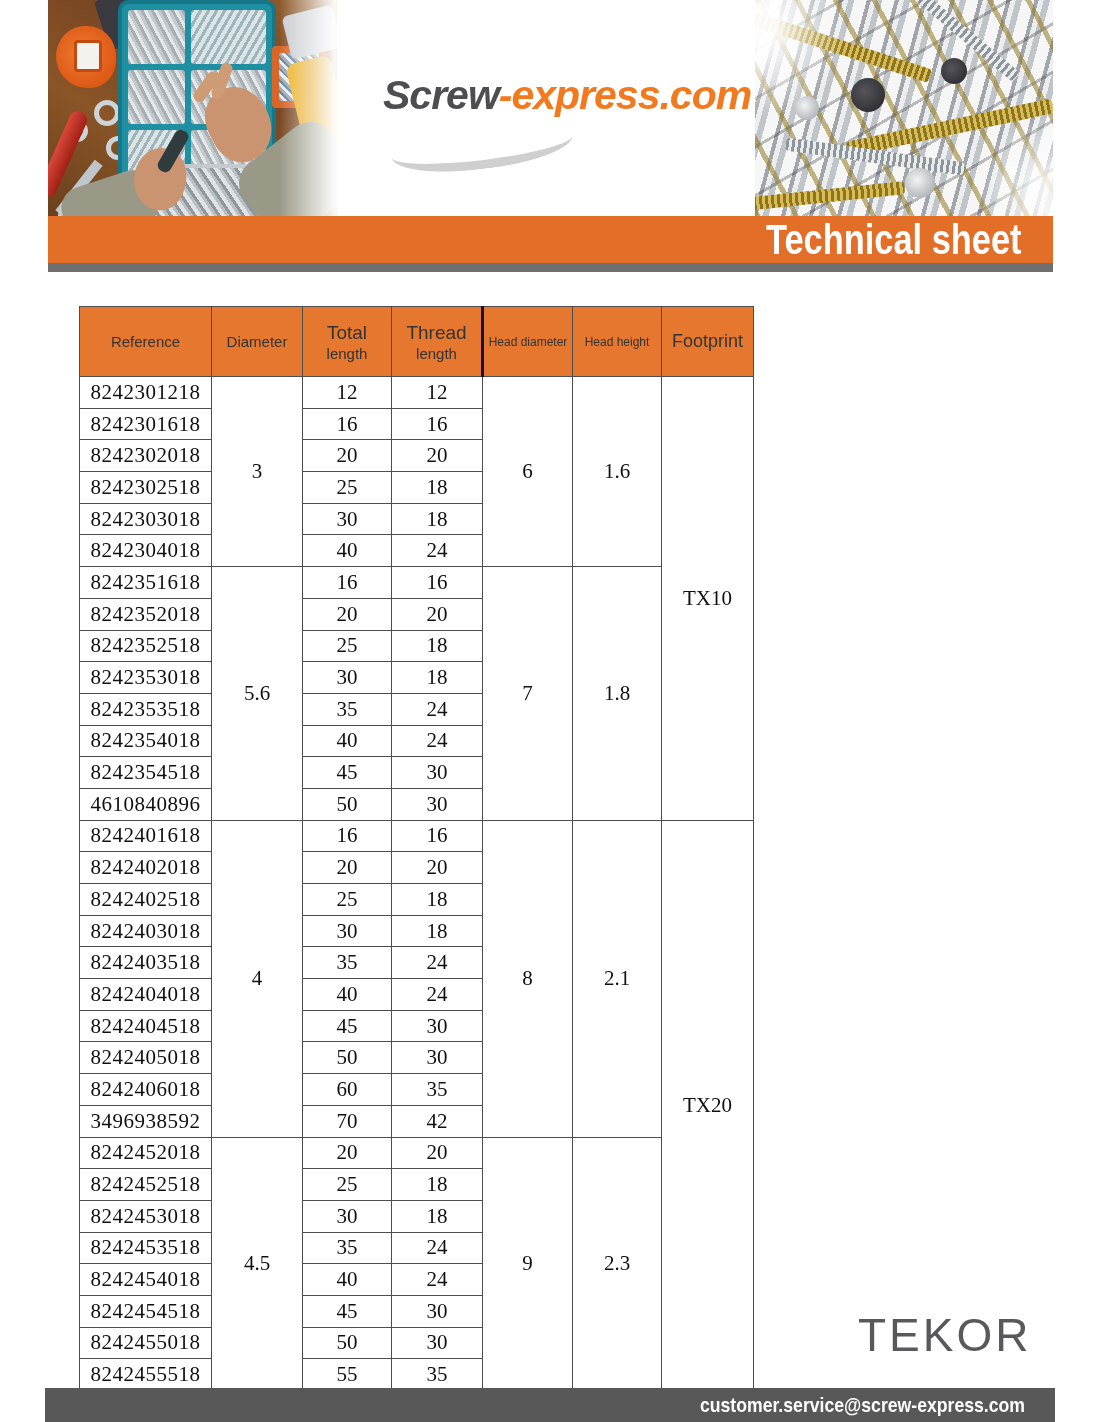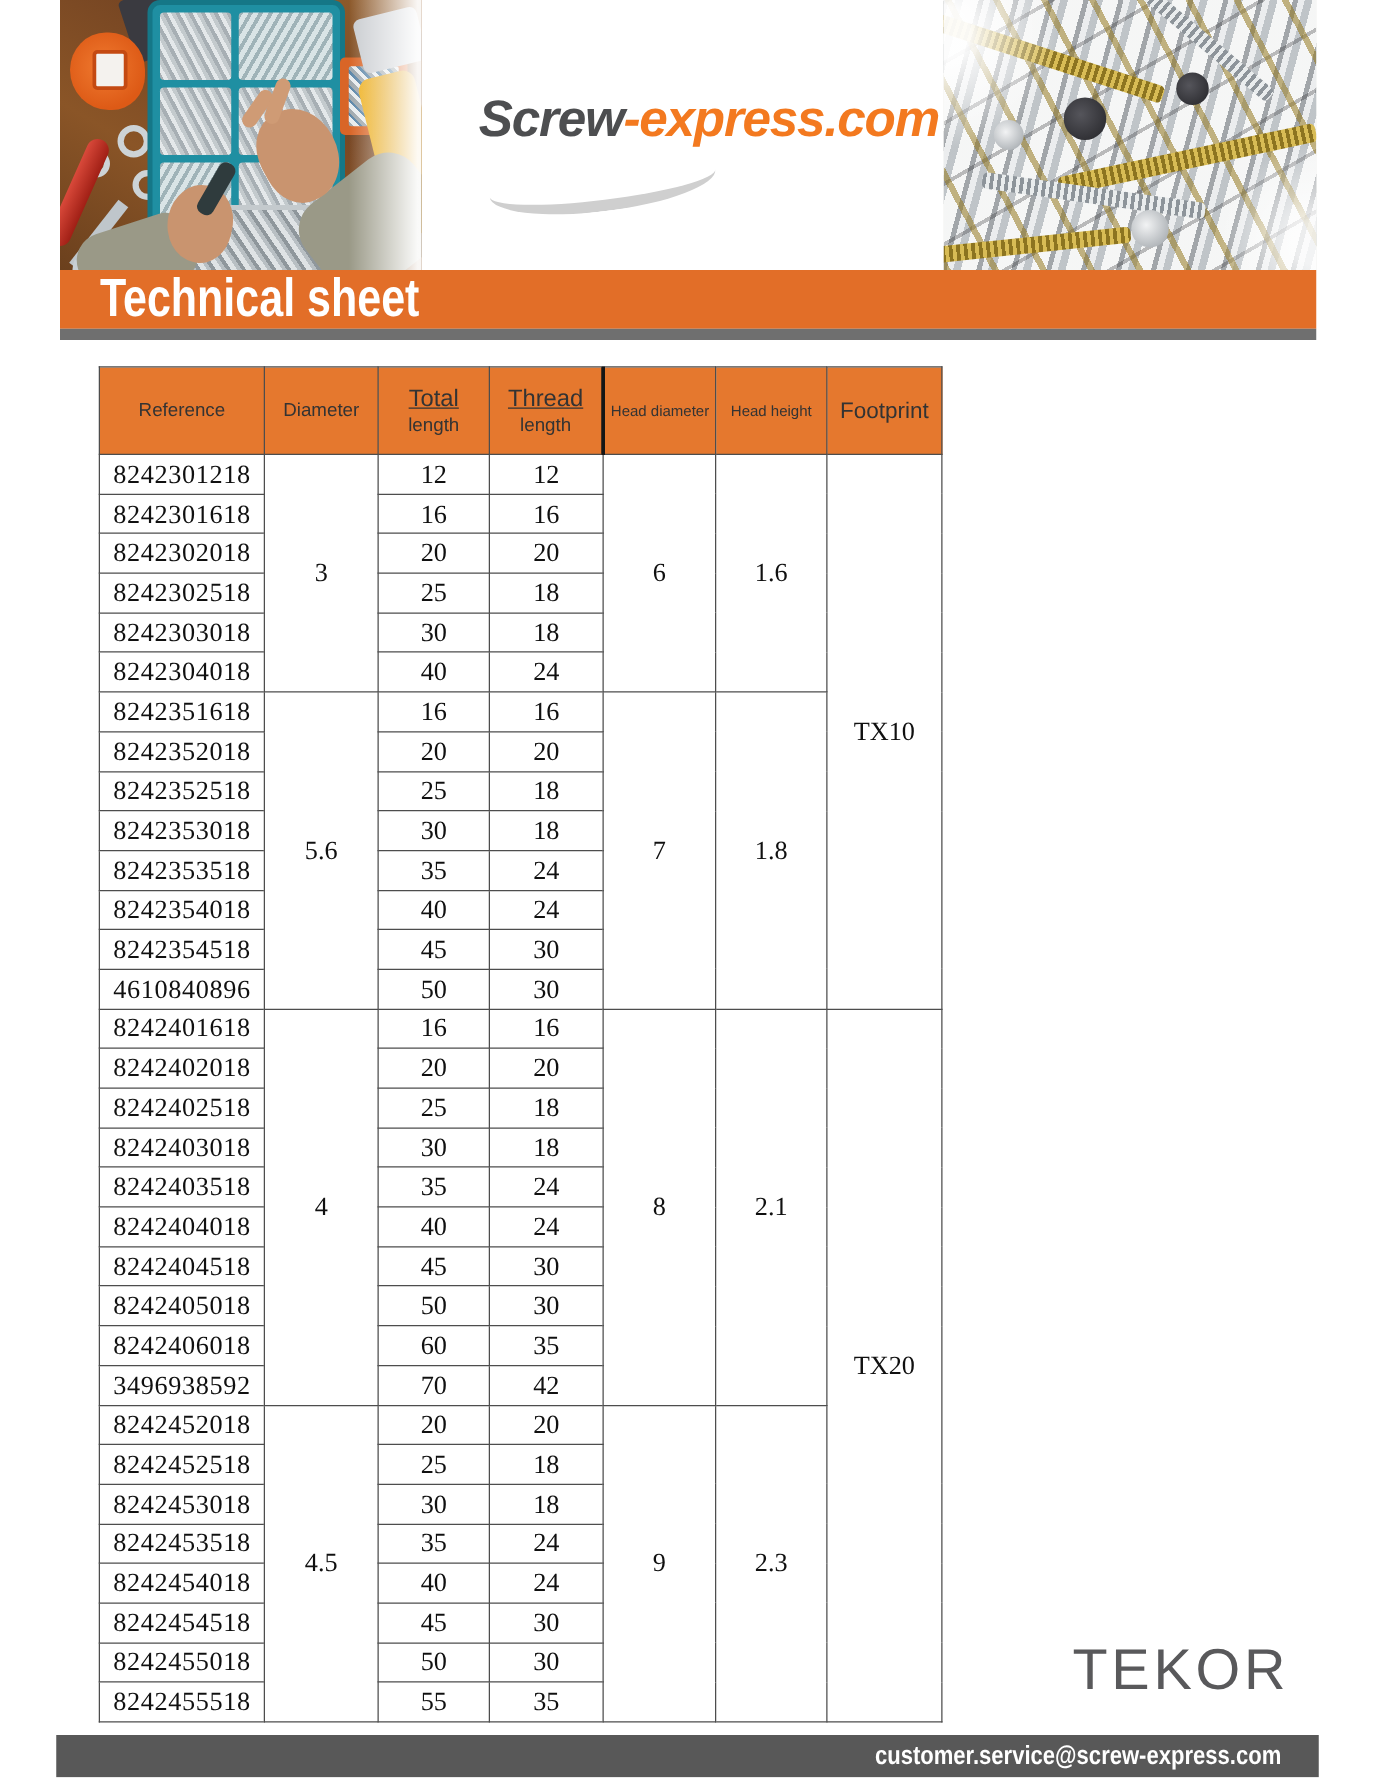--- a/index.html
+++ b/index.html
@@ -54,38 +54,38 @@
   .corner-fade{position:absolute;inset:0;background:radial-gradient(circle at 0% 12%,rgba(255,255,255,.95) 0 6%,rgba(255,255,255,0) 26%),radial-gradient(circle at 100% 90%,rgba(255,255,255,.8) 0 5%,rgba(255,255,255,0) 22%);}
 
   
   .logo{position:absolute;left:383px;top:72px;width:360px;height:110px;}
   .logo-text{font-size:41px;font-weight:bold;white-space:nowrap;letter-spacing:-1px;}
   .logo-primary{color:#4d4e50;font-style:italic;}
   .logo-secondary{color:#f3791f;font-style:italic;}
   .logo-swoosh{position:absolute;left:8px;top:52px;width:182px;height:36px;border-bottom:9px solid #cfcfcf;border-radius:50%;transform:rotate(-7deg);}
 
   
-  .banner{position:absolute;left:48px;top:216px;width:1005px;height:47px;background:#e26e28;display:flex;align-items:center;justify-content:flex-start;}
+  .banner{position:absolute;left:48px;top:216px;width:1005px;height:47px;background:#e26e28;display:flex;align-items:center;justify-content:flex-end;}
   .banner-title{color:#ffffff;font-weight:bold;font-size:43px;transform:scaleX(.8);white-space:nowrap;letter-spacing:0;}
   .gray-bar{position:absolute;left:48px;top:263px;width:1005px;height:9px;background:#6f6f6f;}
 
   
-  .table-wrap{position:absolute;left:79px;top:293px;}
+  .table-wrap{position:absolute;left:79px;top:306px;}
   table.spec{border-collapse:collapse;table-layout:fixed;width:674px;}
   table.spec th{
     background:#e5782e;border:1px solid #4d4d4d;color:#333333;height:69px;
     vertical-align:middle;padding:0;font-weight:400;font-family:"Liberation Sans",sans-serif;
   }
   table.spec td{
     border:1px solid #4d4d4d;text-align:center;vertical-align:middle;padding:0;
     font-family:"Liberation Serif",serif;font-size:21px;color:#101010;
   }
   table.spec tr.data-row{height:31.7px;}
   .h-main{display:block;font-size:15px;}
-  .th-total .h-main,.th-thread .h-main{font-size:19px;text-decoration:underline;}
+  .th-total .h-main,.th-thread .h-main{font-size:19px;}
   .h-sub{display:block;font-size:15px;margin-top:1px;}
   .th-hd .h-main,.th-hh .h-main{font-size:12px;}
   .th-fp .h-main{font-size:18px;}
   .th-hd{border-left:3px solid #151515 !important;}
   td.col-thread{border-right:3px solid #151515;}
   td.col-hd{border-left:3px solid #151515;}
   td.col-ref{letter-spacing:.5px;}
 
   
   .brand-name{position:absolute;left:858px;top:1308px;font-size:46px;color:#59595b;letter-spacing:3px;color:#59595b;font-family:"Liberation Sans",sans-serif;}

